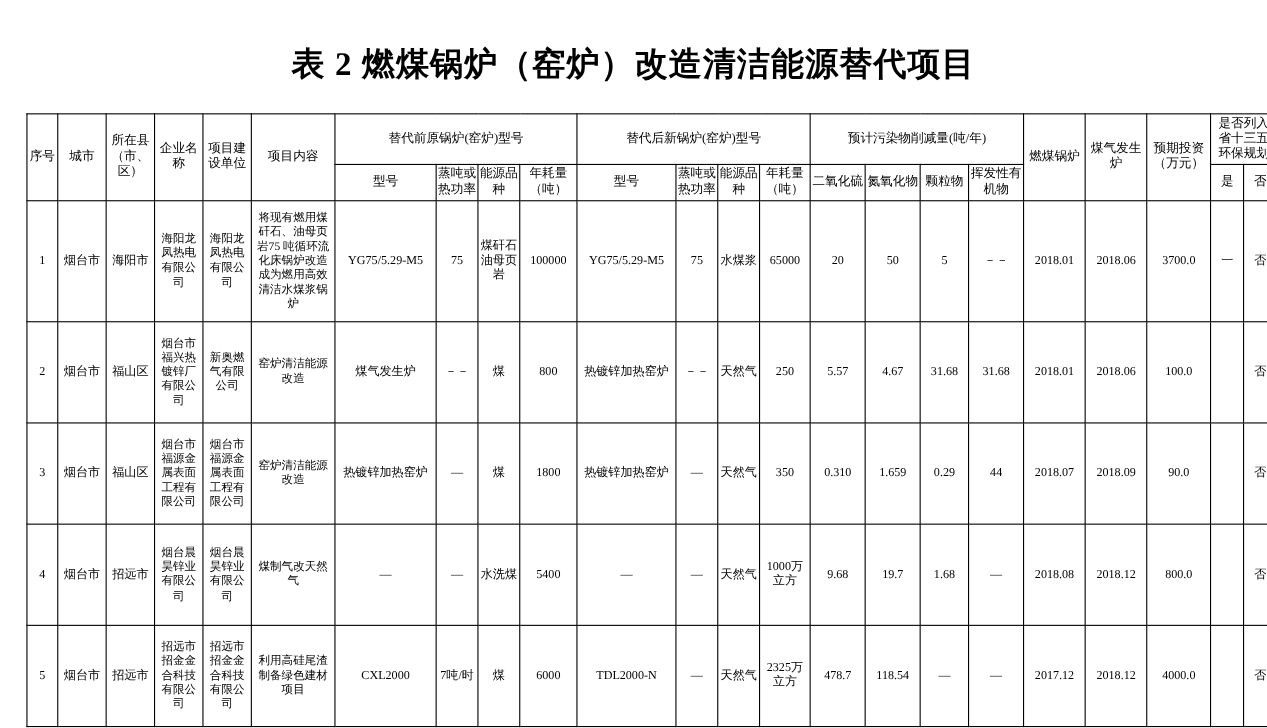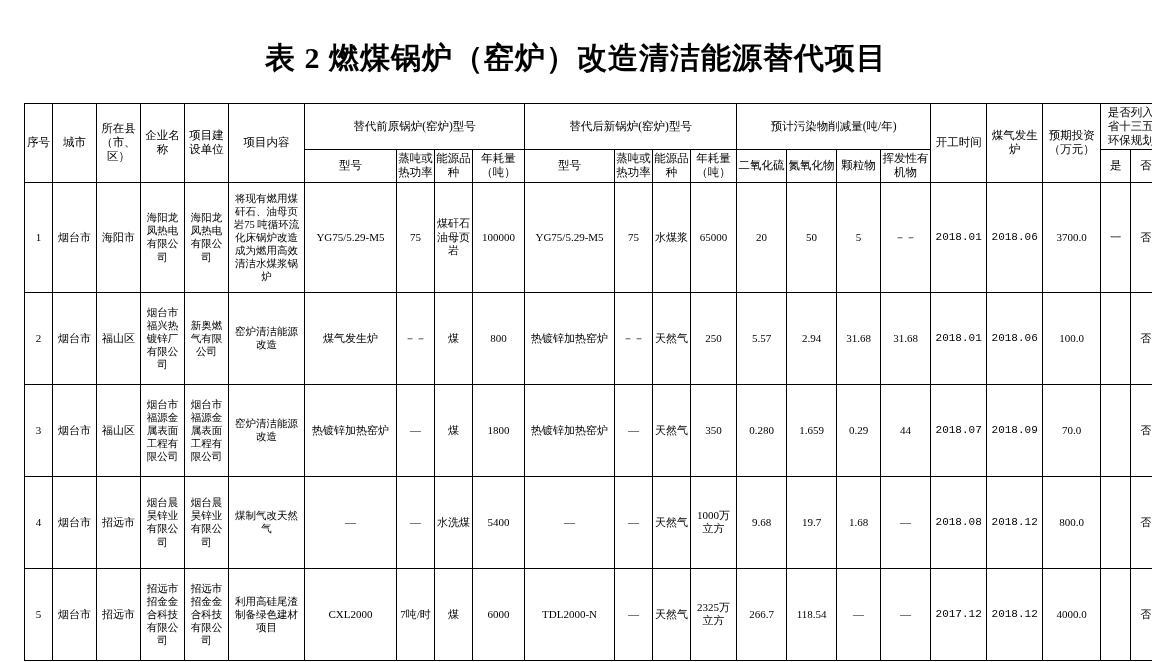--- a/index.html
+++ b/index.html
@@ -54,21 +54,21 @@
   .cell-narrow {
     font-size: 10.5px;
     margin-top: 36px;
   }
   tbody tr {
     height: 92px;
   }
   tbody tr.row-tall {
     height: 110px;
   }
-  .nowrap { white-space: nowrap; font-family: Liberation Mono, monospace; }
+  .nowrap { white-space: nowrap; }
 </style>
 </head>
 <body>
 
 <div class="page">
 
   <div class="doc-title">表 2   燃煤锅炉（窑炉）改造清洁能源替代项目</div>
 
   <div class="table-wrap">
     <table class="main">
@@ -102,21 +102,21 @@
         <tr>
           <th rowspan="3">序号</th>
           <th rowspan="3">城市</th>
           <th rowspan="3">所在县（市、区）</th>
           <th rowspan="3">企业名称</th>
           <th rowspan="3">项目建设单位</th>
           <th rowspan="3">项目内容</th>
           <th colspan="4">替代前原锅炉(窑炉)型号</th>
           <th colspan="4">替代后新锅炉(窑炉)型号</th>
           <th colspan="4">预计污染物削减量(吨/年)</th>
-          <th rowspan="3">开工时间</th>
+          <th rowspan="3">燃煤锅炉</th>
           <th rowspan="3">煤气发生炉</th>
           <th rowspan="3">预期投资（万元）</th>
           <th colspan="2">是否列入省十三五环保规划</th>
 
         </tr>
         <tr>
           <th rowspan="2">型号</th>
           <th rowspan="2">蒸吨或热功率</th>
           <th rowspan="2">能源品种</th>
           <th rowspan="2">年耗量（吨）</th>
@@ -169,21 +169,21 @@
           <td class="cell-narrow">窑炉清洁能源改造</td>
           <td>煤气发生炉</td>
           <td>－－</td>
           <td>煤</td>
           <td>800</td>
           <td>热镀锌加热窑炉</td>
           <td>－－</td>
           <td>天然气</td>
           <td>250</td>
           <td>5.57</td>
-          <td>2.94</td>
+          <td>4.67</td>
           <td>31.68</td>
           <td>31.68</td>
           <td class="nowrap">2018.01</td>
           <td class="nowrap">2018.06</td>
           <td>100.0</td>
           <td></td>
           <td>否</td>
 
         </tr>
         <tr>
@@ -194,27 +194,27 @@
           <td class="cell-narrow">烟台市福源金属表面工程有限公司</td>
           <td class="cell-narrow">窑炉清洁能源改造</td>
           <td>热镀锌加热窑炉</td>
           <td>—</td>
           <td>煤</td>
           <td>1800</td>
           <td>热镀锌加热窑炉</td>
           <td>—</td>
           <td>天然气</td>
           <td>350</td>
-          <td>0.280</td>
+          <td>0.310</td>
           <td>1.659</td>
           <td>0.29</td>
           <td>44</td>
           <td class="nowrap">2018.07</td>
           <td class="nowrap">2018.09</td>
-          <td>70.0</td>
+          <td>90.0</td>
           <td></td>
           <td>否</td>
 
         </tr>
         <tr>
           <td>4</td>
           <td>烟台市</td>
           <td>招远市</td>
           <td class="cell-narrow">烟台晨昊锌业有限公司</td>
           <td class="cell-narrow">烟台晨昊锌业有限公司</td>
@@ -246,21 +246,21 @@
           <td class="cell-narrow">招远市招金金合科技有限公司</td>
           <td class="cell-narrow">利用高硅尾渣制备绿色建材项目</td>
           <td>CXL2000</td>
           <td>7吨/时</td>
           <td>煤</td>
           <td>6000</td>
           <td>TDL2000-N</td>
           <td>—</td>
           <td>天然气</td>
           <td>2325万立方</td>
-          <td>266.7</td>
+          <td>478.7</td>
           <td>118.54</td>
           <td>—</td>
           <td>—</td>
           <td class="nowrap">2017.12</td>
           <td class="nowrap">2018.12</td>
           <td>4000.0</td>
           <td></td>
           <td>否</td>
 
         </tr>

